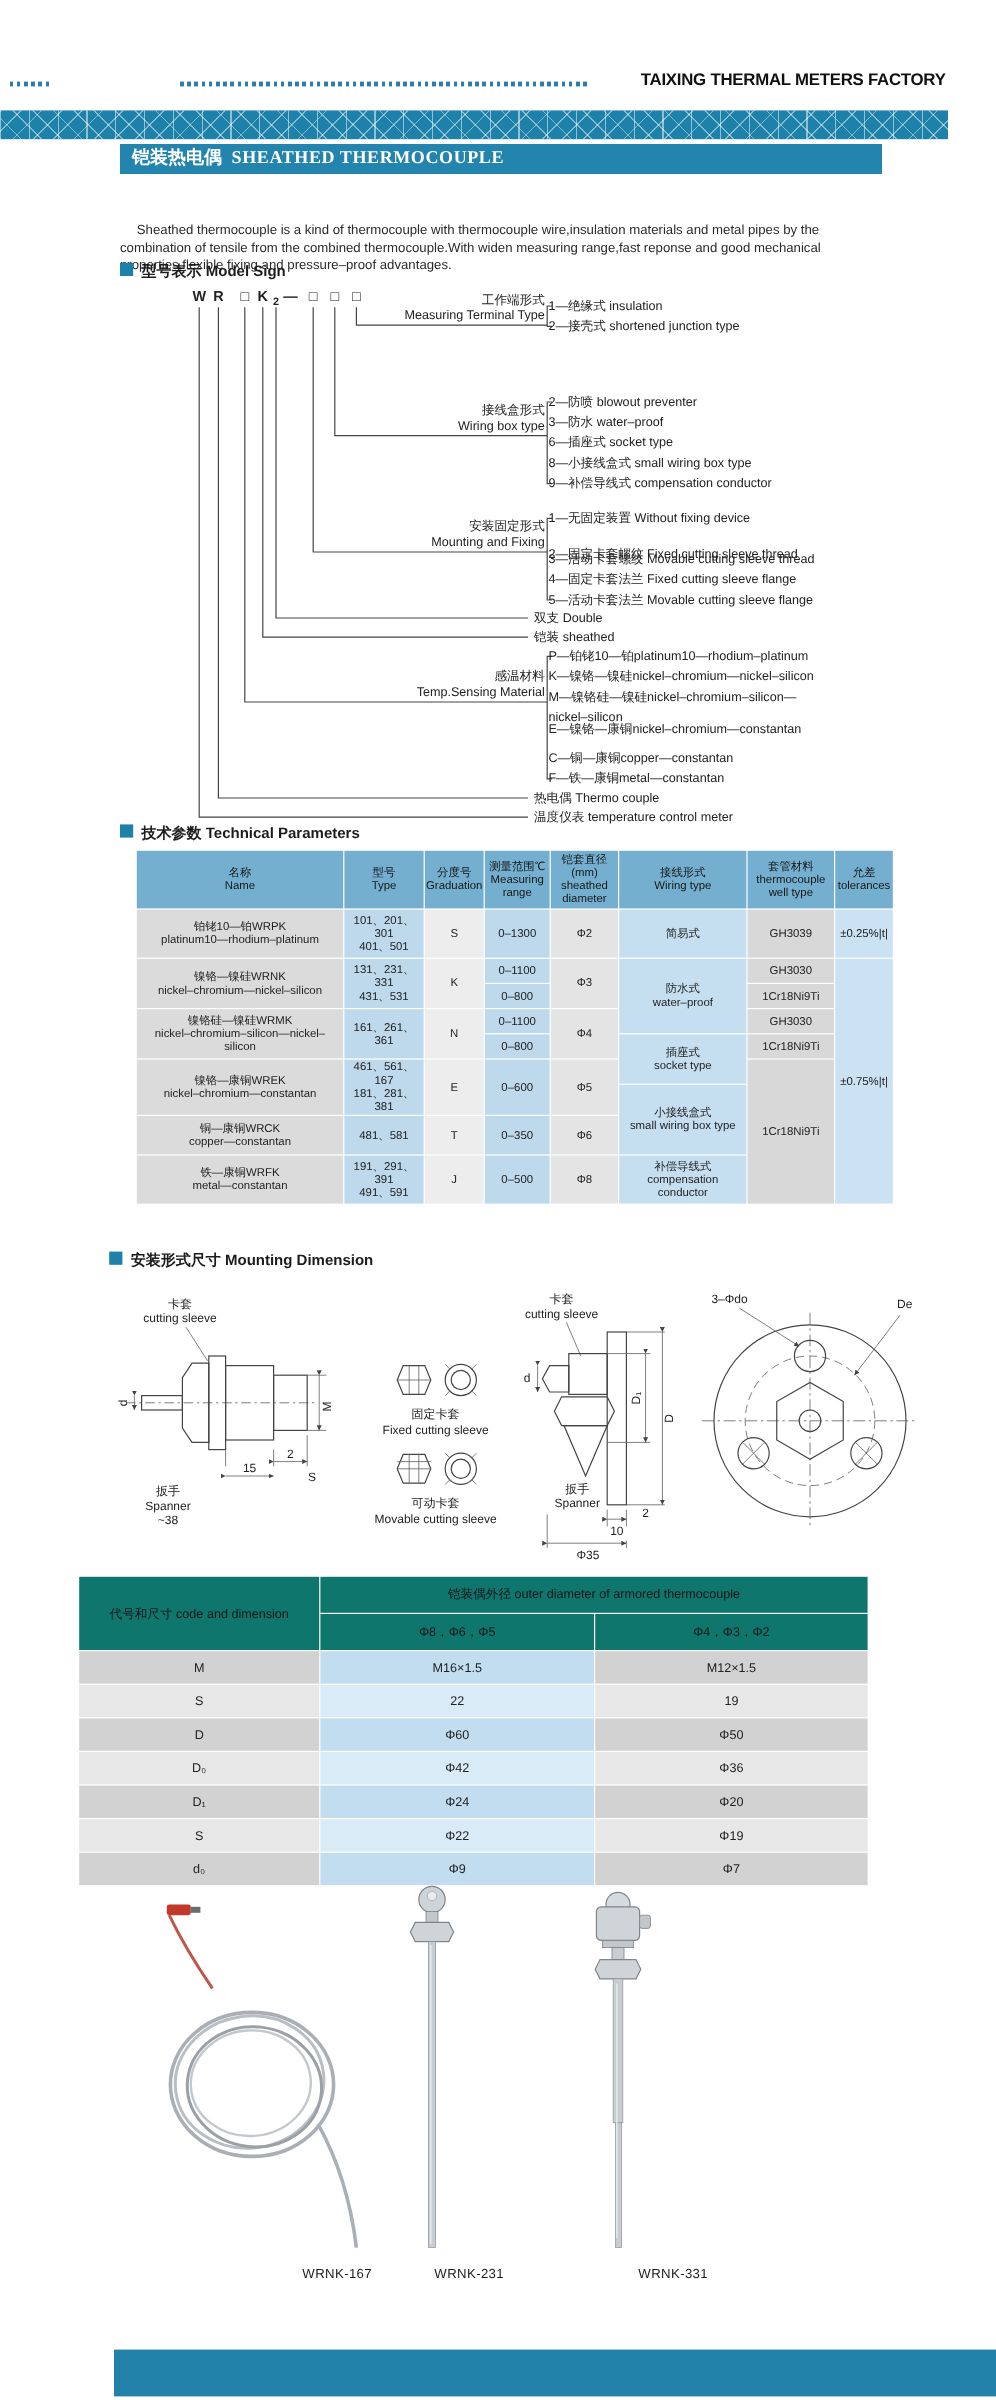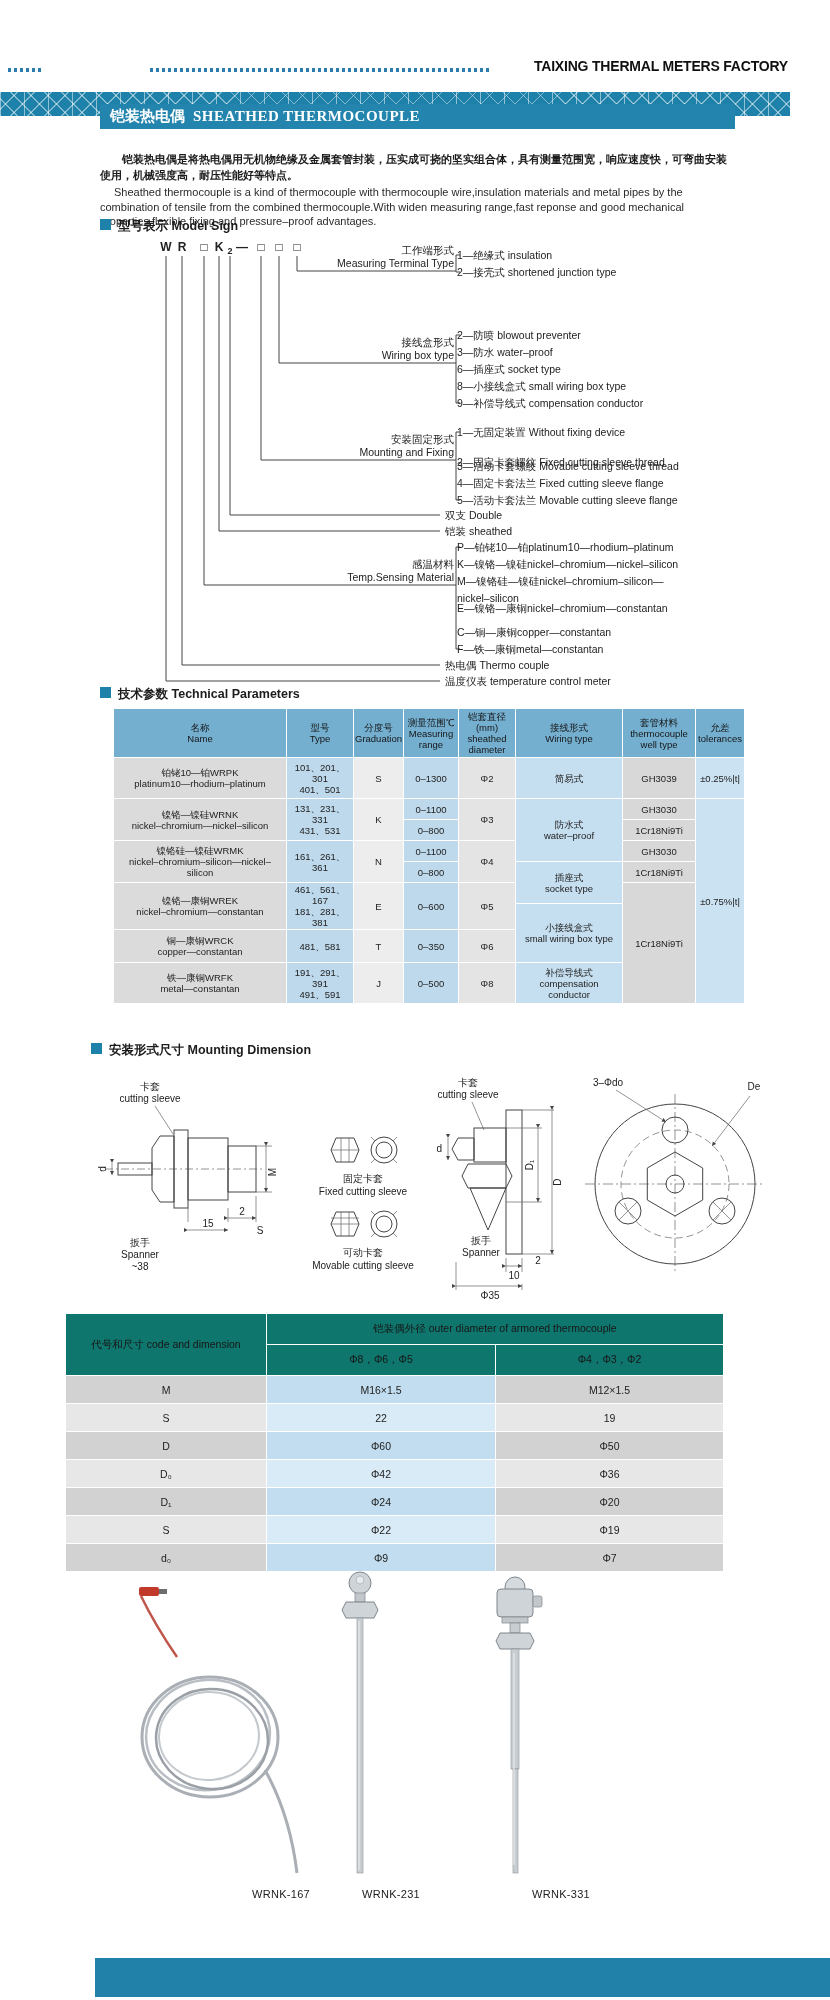--- a/index.html
+++ b/index.html
@@ -11,21 +11,21 @@
     background:repeating-linear-gradient(90deg,#2b7db0 0 3px,transparent 3px 6px);}
   .factory{position:absolute;right:42px;top:58px;font-size:14px;font-weight:bold;
     color:#101010;letter-spacing:-0.2px;white-space:nowrap;}
   .lattice{position:absolute;left:0;top:92px;width:790px;height:24px;background-color:#1e81a9;
     background-image:
       repeating-linear-gradient(45deg,rgba(255,255,255,.45) 0 1px,transparent 1px 12px),
       repeating-linear-gradient(135deg,rgba(255,255,255,.45) 0 1px,transparent 1px 12px),
       repeating-linear-gradient(90deg,rgba(255,255,255,.5) 0 1px,transparent 1px 24px);}
 
   
-  .titlebar{position:absolute;left:100px;top:104px;width:635px;height:25px;background:#2384ad;
+  .titlebar{position:absolute;left:100px;top:120px;width:635px;height:25px;background:#2384ad;
     color:#fff;font-family:"Liberation Serif",serif;font-size:15px;font-weight:bold;
     line-height:25px;padding-left:10px;box-sizing:border-box;}
   .titlebar .en{margin-left:8px;letter-spacing:.5px;}
   .intro-zh{position:absolute;left:100px;top:151px;width:636px;font-size:11px;font-weight:bold;
     line-height:16px;text-indent:22px;color:#1c1c1c;}
   .intro-en{position:absolute;left:100px;top:185px;width:636px;font-size:11px;line-height:14.5px;
     text-indent:14px;color:#2a2a2a;}
 
   
   .sec{position:absolute;font-size:12.5px;font-weight:bold;color:#1c1c1c;}
@@ -77,21 +77,20 @@
 
   <div class="dotline" style="left:8px;top:68px;width:34px;"></div>
   <div class="dotline" style="left:150px;top:68px;width:340px;"></div>
   <div class="factory">TAIXING THERMAL METERS FACTORY</div>
   <div class="lattice"></div>
 
   <div class="titlebar">
     <span>铠装热电偶</span><span class="en">SHEATHED THERMOCOUPLE</span>
   </div>
 
-  <div class="intro-zh">铠装热电偶是将热电偶用无机物绝缘及金属套管封装，压实成可挠的坚实组合体，具有测量范围宽，响应速度快，可弯曲安装使用，机械强度高，耐压性能好等特点。</div>
   <div class="intro-en">Sheathed thermocouple is a kind of thermocouple with thermocouple wire,insulation materials and metal pipes by the combination of tensile from the combined thermocouple.With widen measuring range,fast reponse and good mechanical properties,flexible fixing and pressure–proof advantages.</div>
 
   <div class="sec" style="left:100px;top:218px;">
     <span class="sq"></span><span>型号表示 Model Sign</span>
   </div>
 
   <div class="ms">
     <svg width="640" height="452" viewBox="0 0 640 452">
       <path class="dln" d="M197,16 V31 H356"></path>
       <path class="dln" d="M360,15 h-4 v17 h4"></path>

